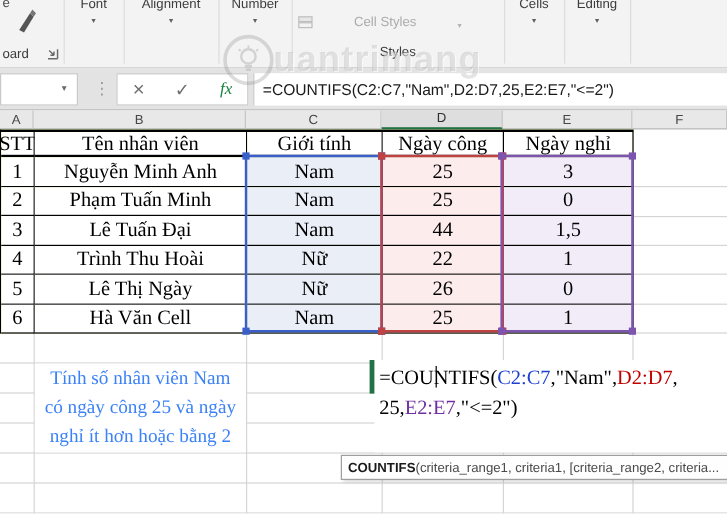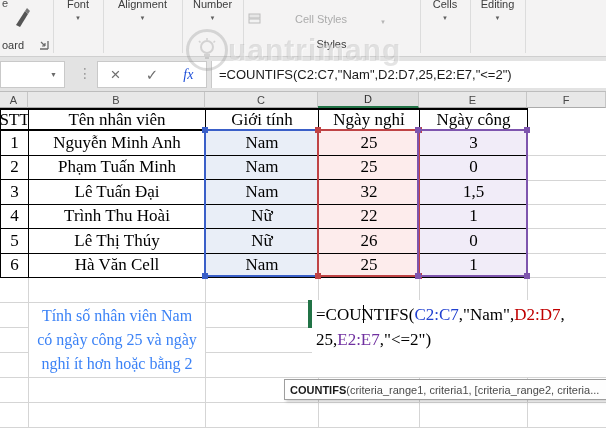--- a/index.html
+++ b/index.html
@@ -38,21 +38,21 @@
   .fbar { position:absolute; left:0; top:57px; width:606px; height:35px;
           background:#e3e3e3; border-bottom:1px solid #bdbdbd; }
   .namebox { position:absolute; left:0; top:4px; width:65px; height:27px;
              background:#fff; border:1px solid #c9c9c9; }
   .nb-arrow { position:absolute; right:7px; top:9px; font-size:7px; color:#6a6a6a; }
   .fdots { position:absolute; left:78px; top:8px; font-size:14px; color:#9a9a9a; }
   .fbtns { position:absolute; left:97px; top:4px; width:110px; height:27px; background:#fff;
            border:1px solid #c9c9c9; display:flex; align-items:center; justify-content:space-around; }
   .fb-x { font-size:17px; color:#6f6f6f; }
   .fb-check { font-size:15px; color:#6f6f6f; }
-  .fb-fx { font-size:14px; font-style:italic; color:#1d4ed8;
+  .fb-fx { font-size:14px; font-style:italic; color:#15803d;
            font-family:"Liberation Serif","DejaVu Serif",serif; }
   .finput { position:absolute; left:211px; top:4px; width:395px; height:27px; background:#fff;
             border-left:1px solid #c9c9c9; display:flex; align-items:center; padding-left:7px;
             font-size:13px; color:#1a1a1a; white-space:nowrap; }
 
   
   .colheads { position:absolute; left:0; top:92px; width:606px; height:16px; background:#e8e8e8; }
   .ch { position:absolute; top:0; height:16px; font-size:11px; color:#474747;
         display:flex; align-items:center; justify-content:center;
         border-right:1px solid #c6c6c6; border-bottom:1px solid #ababab; }
@@ -217,44 +217,44 @@
         <div class="hline" style="top: 244px;"></div>
         <div class="hline" style="top: 269px;"></div>
         <div class="hline" style="top: 294px;"></div>
         <div class="hline" style="top: 319px;"></div>
       </div>
 
     <div class="table-grid" id="table-grid">
         <div class="cell th c0">STT</div>
         <div class="cell th c1">Tên nhân viên</div>
         <div class="cell th c2">Giới tính</div>
+        <div class="cell th c3">Ngày công</div>
         <div class="cell th c4">Ngày nghỉ</div>
-        <div class="cell th c3">Ngày công</div>
         <div class="cell td c0">1</div>
         <div class="cell td c1">Nguyễn Minh Anh</div>
         <div class="cell td c2">Nam</div>
         <div class="cell td c3">25</div>
         <div class="cell td c4">3</div>
         <div class="cell td c0">2</div>
         <div class="cell td c1">Phạm Tuấn Minh</div>
         <div class="cell td c2">Nam</div>
         <div class="cell td c3">25</div>
         <div class="cell td c4">0</div>
         <div class="cell td c0">3</div>
         <div class="cell td c1">Lê Tuấn Đại</div>
         <div class="cell td c2">Nam</div>
-        <div class="cell td c3">32</div>
+        <div class="cell td c3">44</div>
         <div class="cell td c4">1,5</div>
         <div class="cell td c0">4</div>
         <div class="cell td c1">Trình Thu Hoài</div>
         <div class="cell td c2">Nữ</div>
         <div class="cell td c3">22</div>
         <div class="cell td c4">1</div>
         <div class="cell td c0">5</div>
-        <div class="cell td c1">Lê Thị Thúy</div>
+        <div class="cell td c1">Lê Thị Ngày</div>
         <div class="cell td c2">Nữ</div>
         <div class="cell td c3">26</div>
         <div class="cell td c4">0</div>
         <div class="cell td c0">6</div>
         <div class="cell td c1">Hà Văn Cell</div>
         <div class="cell td c2">Nam</div>
         <div class="cell td c3">25</div>
         <div class="cell td c4">1</div>
       </div>
 

